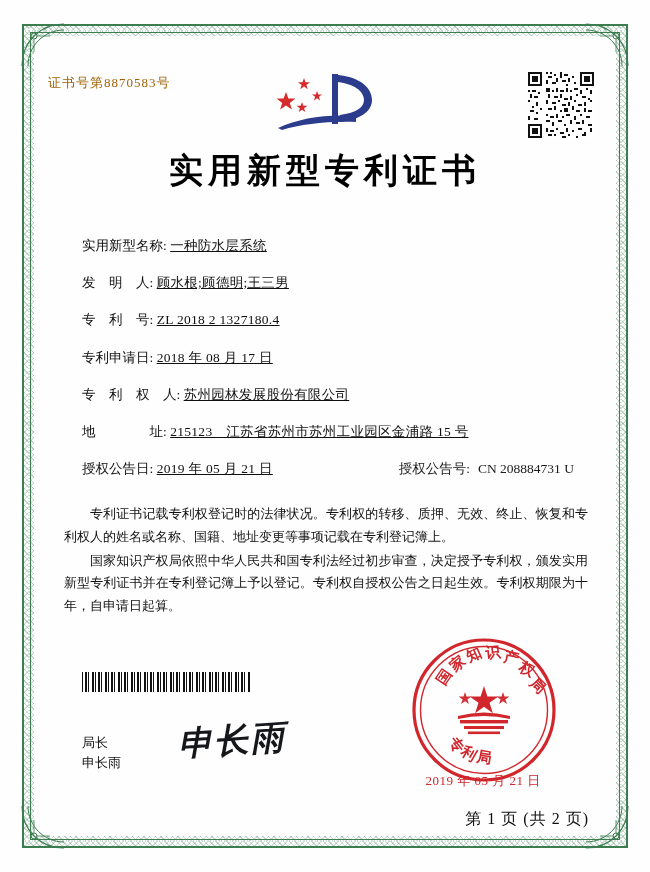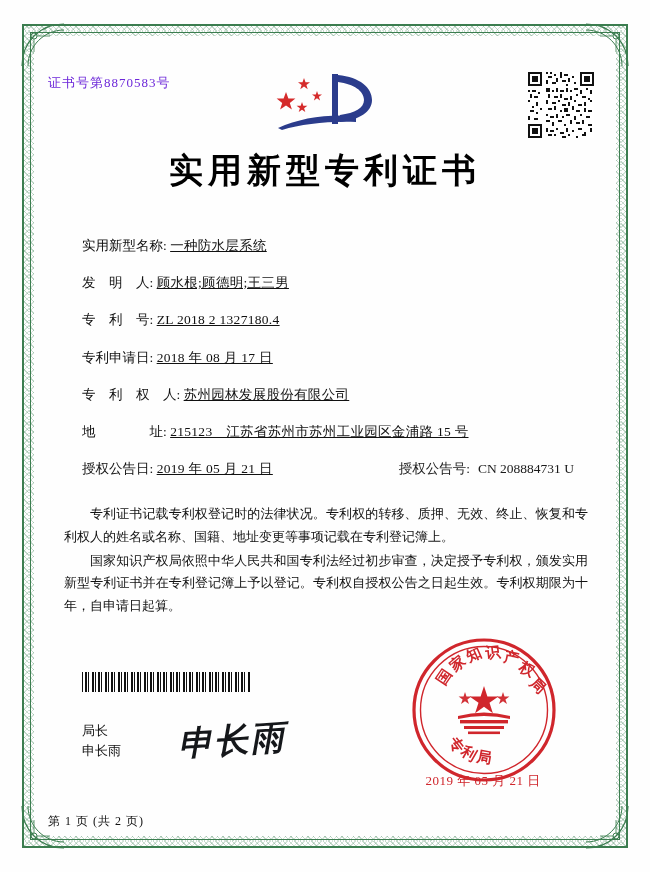--- a/index.html
+++ b/index.html
@@ -83,21 +83,21 @@
     position: absolute;
     left: 48px;
     top: 52px;
     right: 48px;
     bottom: 48px;
   }
 
   .cert-no {
     font-size: 13px;
     letter-spacing: 1px;
-    color: #6d28d9;
+    color: #a16207;
     margin-top: 22px;
   }
 
   .logo {
     position: absolute;
     left: 50%;
     top: 10px;
     transform: translateX(-50%);
     width: 130px;
     height: 80px;
@@ -184,21 +184,21 @@
       #111 3px, #111 5px, #fff 5px, #fff 6px,
       #111 6px, #111 7px, #fff 7px, #fff 10px,
       #111 10px, #111 12px, #fff 12px, #fff 13px
     );
   }
 
   
   .sign-block {
     position: absolute;
     left: 34px;
-    bottom: 64px;
+    bottom: 52px;
     font-size: 13px;
     line-height: 1.5;
     color: #111;
   }
   .sign-script {
     position: absolute;
     left: 130px;
     bottom: 60px;
     font-size: 34px;
     font-family: "Liberation Serif", "DejaVu Serif", serif;
@@ -227,22 +227,22 @@
     color: #d0262c;
     font-size: 13px;
     letter-spacing: 0.5px;
   }
 
   .footer {
     position: absolute;
     left: 0;
     right: 13px;
     bottom: -6px;
-    text-align: left;
-    font-size: 12px;
+    text-align: right;
+    font-size: 16px;
     color: #111;
     letter-spacing: 1px;
   }
 </style>
 </head>
 <body>
 
 <div class="certificate">
 
   <div class="border-outer"></div>

